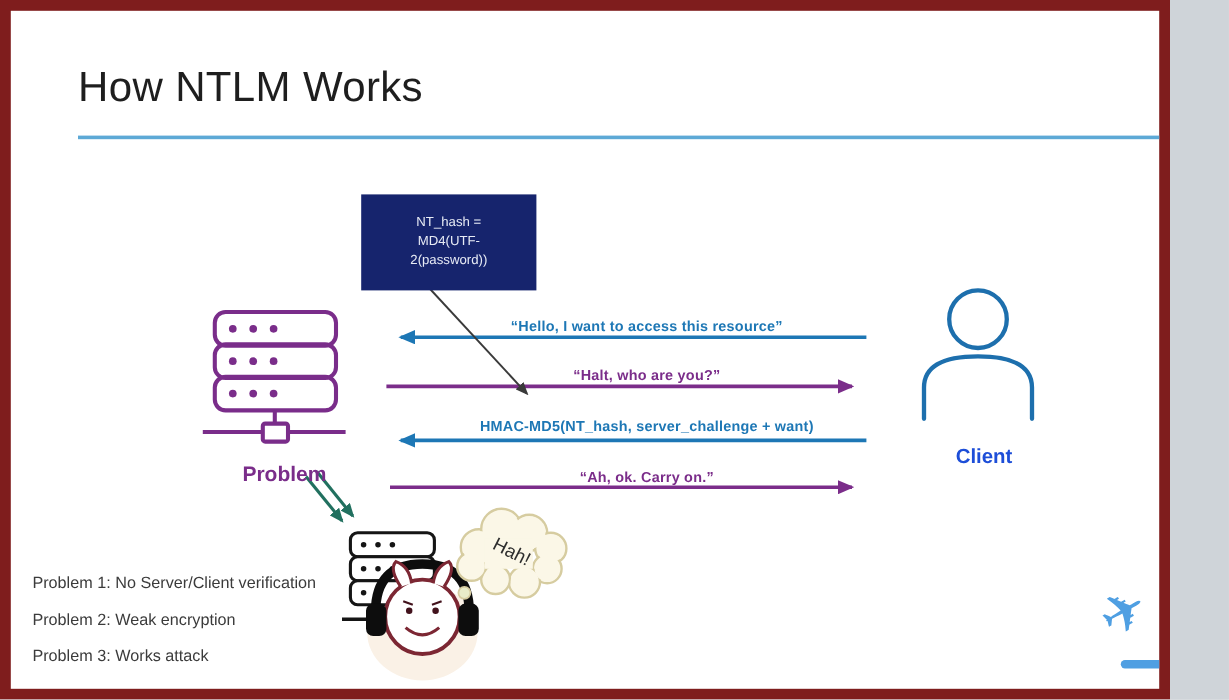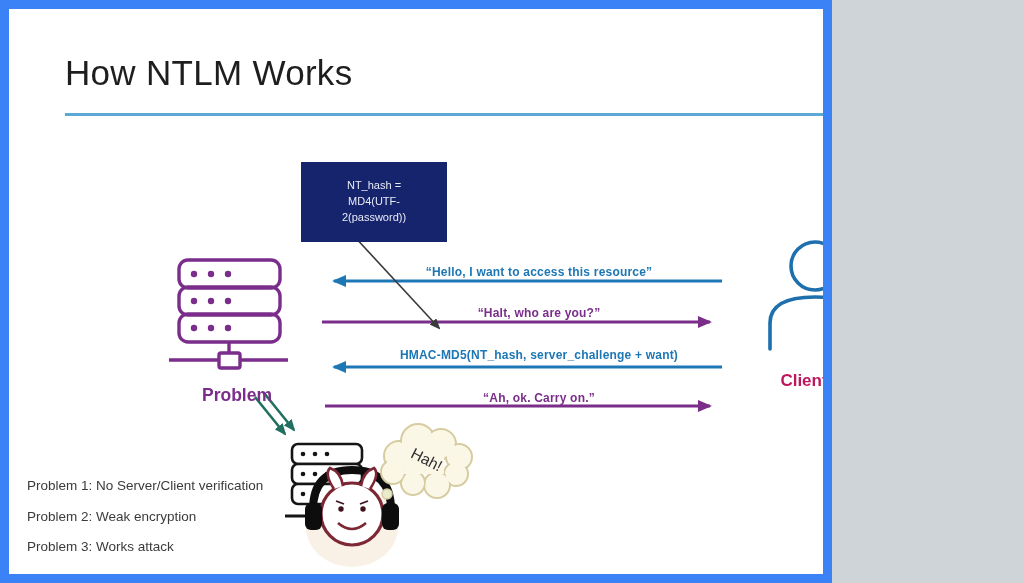--- a/index.html
+++ b/index.html
@@ -1,19 +1,19 @@
 <!DOCTYPE html>
 <html><head>
 <meta charset="utf-8">
 <style>
   html,body{margin:0;padding:0;background:#cfd4d9;}
   *{box-sizing:border-box;}
   .slide{
-    position:relative;width:832px;height:583px;background:#ffffff;
-    border:9px solid #3b82f6;overflow:hidden;
+    position:relative;width:975px;height:583px;background:#ffffff;
+    border:9px solid #7f1d1d;overflow:hidden;
     font-family:"Liberation Sans", sans-serif;
   }
   .abs{position:absolute;}
   .title{
     left:56px;top:44px;font-size:35px;font-weight:500;color:#1e1e1e;
     letter-spacing:.3px;z-index:3;
   }
   .title-underline{
     left:56px;top:104px;width:912px;height:3px;background:#5da9d6;z-index:3;
   }
@@ -24,21 +24,21 @@
     z-index:3;
   }
   .msg{
     width:400px;text-align:center;font-size:12px;font-weight:bold;
     letter-spacing:.2px;z-index:4;white-space:nowrap;
   }
   .c-blue{color:#1d77b5;}
   .c-purple{color:#7b2d8a;}
   .actor-label{width:120px;text-align:center;font-weight:bold;z-index:4;}
   .server-label{left:168px;top:376px;font-size:17.5px;color:#7a2d8a;}
-  .client-label{left:735px;top:362px;font-size:17px;color:#be185d;}
+  .client-label{left:751px;top:362px;font-size:17px;color:#1d4ed8;}
   .problem{
     left:18px;font-size:13.5px;color:#3b3b3b;z-index:4;white-space:nowrap;
   }
   .overlay{left:0;top:0;z-index:2;pointer-events:none;}
   .logo-plane{
     left:908px;top:478px;font-size:46px;color:#4f9fe2;
     transform:rotate(-30deg);z-index:3;line-height:1;
   }
   .logo-bar{
     left:925px;top:541px;width:62px;height:7px;border-radius:4px;

